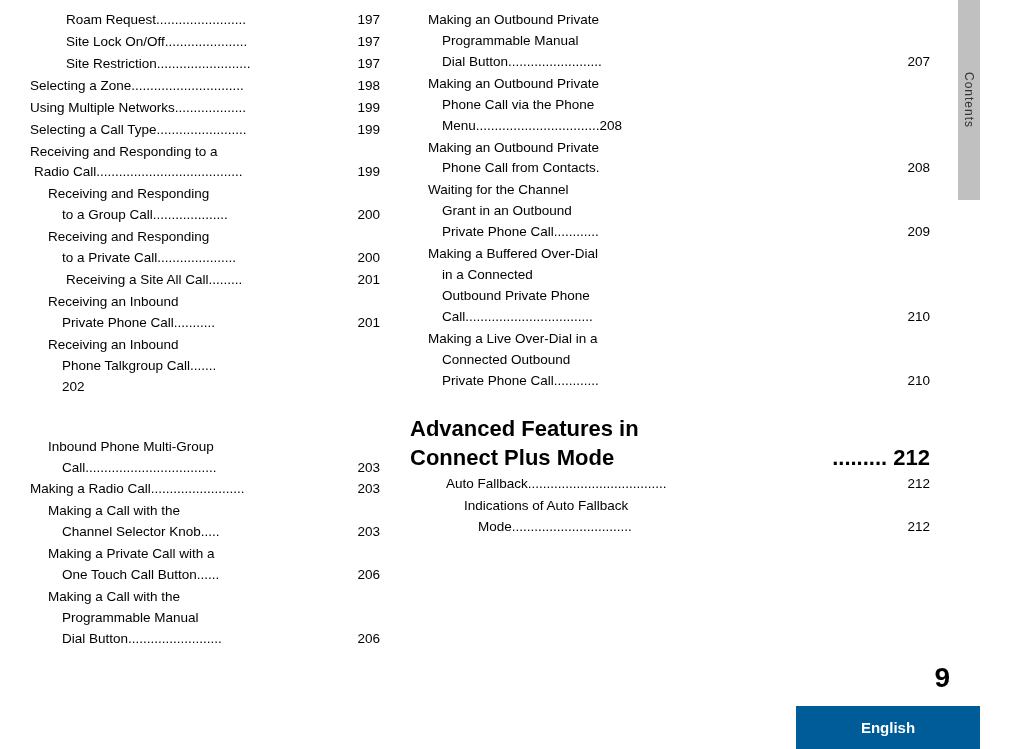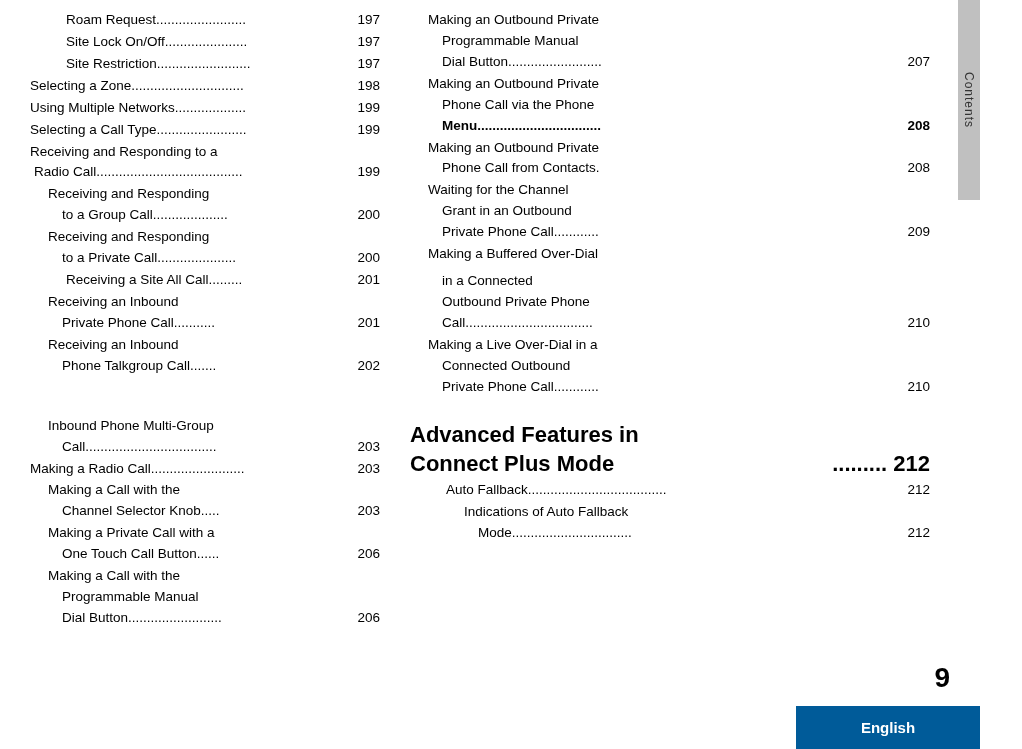--- a/index.html
+++ b/index.html
@@ -207,21 +207,21 @@
         </div>
       </div>
     </div>
 
     <div class="toc-block">
       <div style="font-size:13.5px; line-height:1.55; padding-left:18px;">
         <div style="display:flex; justify-content:space-between;">
           <span>Receiving an Inbound</span>
           <span></span>
         </div>
-        <div style="display:flex; justify-content:space-between; padding-left:14px;">
+        <div style="display:flex; justify-content:center; padding-left:14px;flex-direction:column;">
           <span>Phone Talkgroup Call.......</span>
           <span>202</span>
         </div>
       </div>
     </div>
 
     <div class="toc-block">
       <div style="font-size:13.5px; line-height:1.55; padding-left:18px;margin-top:39px;">
         <div style="display:flex; justify-content:space-between;">
           <span>Inbound Phone Multi-Group</span>
@@ -309,21 +309,21 @@
 
     <div class="toc-block" style="margin-right:30px;">
       <div style="font-size:13.5px; line-height:1.55; padding-left:18px;">
         <div style="display:flex; justify-content:space-between;">
           <span>Making an Outbound Private</span>
           <span></span>
         </div>
         <div style="padding-left:14px;">
           <span>Phone Call via the Phone</span>
         </div>
-        <div style="display:flex; justify-content:space-between; padding-left:14px;font-weight:bold;">
+        <div style="display:flex; padding-left:14px;">
           <span>Menu.................................</span>
           <span>208</span>
         </div>
       </div>
     </div>
 
     <div class="toc-block" style="margin-right:30px;">
       <div style="font-size:13.5px; line-height:1.55; padding-left:18px;">
         <div style="display:flex; justify-content:space-between;">
           <span>Making an Outbound Private</span>
@@ -351,21 +351,21 @@
         </div>
       </div>
     </div>
 
     <div class="toc-block" style="margin-right:30px;">
       <div style="font-size:13.5px; line-height:1.55; padding-left:18px;">
         <div style="display:flex; justify-content:space-between;">
           <span>Making a Buffered Over-Dial</span>
           <span></span>
         </div>
-        <div style="padding-left:14px;margin-top:6px;">
+        <div style="padding-left:14px;">
           <span>in a Connected</span>
         </div>
         <div style="padding-left:14px;">
           <span>Outbound Private Phone</span>
         </div>
         <div style="display:flex; justify-content:space-between; padding-left:14px;">
           <span>Call..................................</span>
           <span>210</span>
         </div>
       </div>

